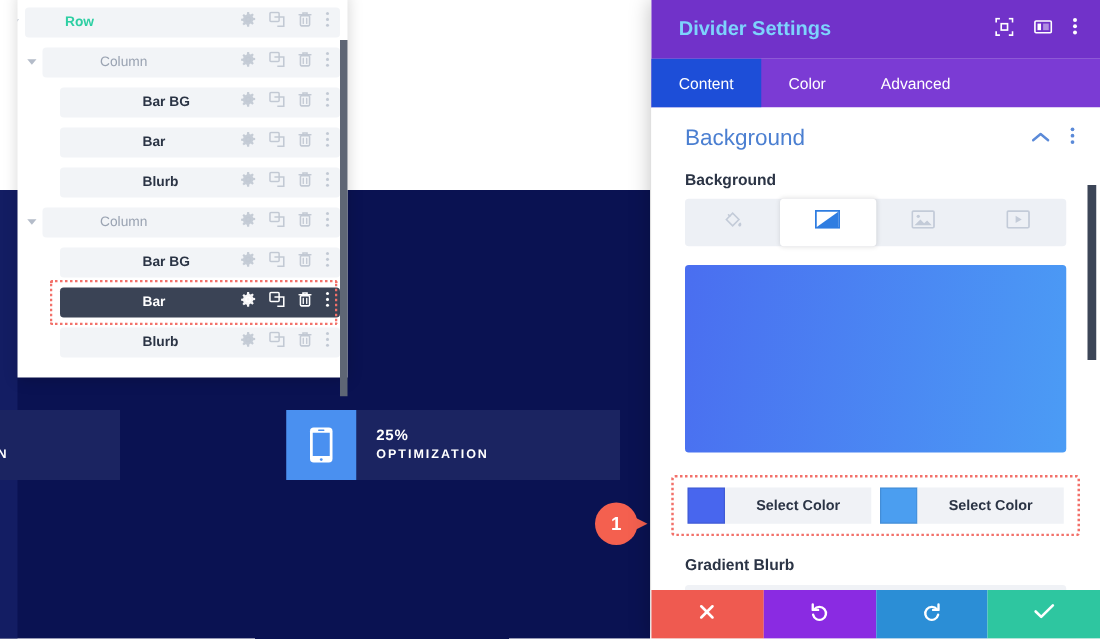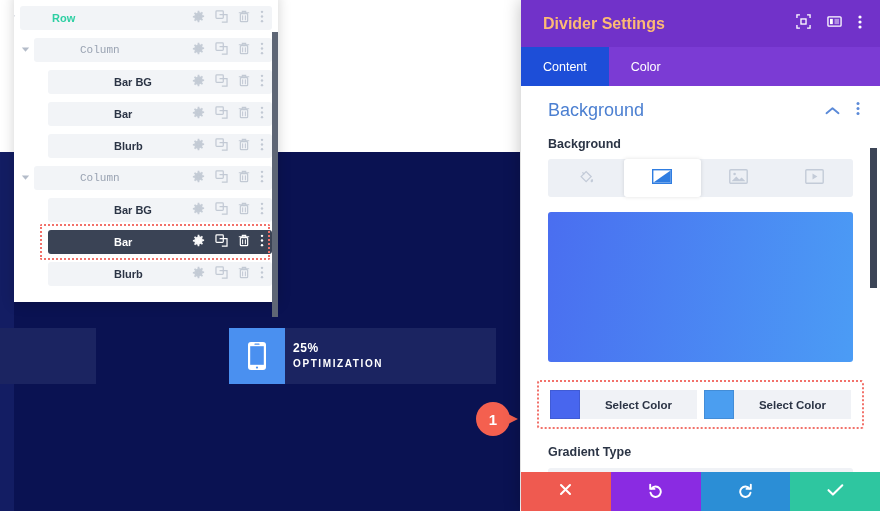--- a/index.html
+++ b/index.html
@@ -60,21 +60,21 @@
   }
   .layer-row .lbl {
     font-size: 11px;
     font-weight: bold;
     color: #2b3445;
     white-space: nowrap;
     flex: 1 1 auto;
     overflow: hidden;
   }
   .layer-row .lbl.row-green { color: #2ecfa3; }
-  .layer-row .lbl.muted { color: #9aa3b2; font-weight: normal; font-family: Liberation Mono, monospace; }
+  .layer-row .lbl.muted { color: #9aa3b2; font-weight: normal; }
   .layer-actions {
     display: flex; align-items: center; gap: 10px;
     margin-right: 8px; flex: 0 0 auto;
   }
   .layer-actions .ic { color: #c2c9d4; display: block; }
   .layer-row.selected { background: #3a4355; }
   .layer-row.selected .lbl { color: #ffffff; }
   .layer-row.selected .layer-actions .ic { color: #ffffff; }
   .sel-outline {
     position: absolute;
@@ -103,21 +103,21 @@
     align-items: center;
     height: 56px;
     background: #1b2461;
   }
   .stat-icon {
     width: 56px; height: 56px;
     background: #4a90f0;
     display: flex; align-items: center; justify-content: center;
     flex: 0 0 auto;
   }
-  .stat-text { padding-left: 8px; color: #ffffff; }
+  .stat-text { padding-left: 16px; color: #ffffff; }
   .stat-pct { font-size: 12px; font-weight: bold; letter-spacing: .6px; line-height: 1.2; }
   .stat-lbl { font-size: 10px; font-weight: bold; letter-spacing: 1.6px; line-height: 1.5; }
 
   
   .callout {
     position: absolute;
     left: 476px; top: 402px;
     width: 42px; height: 34px;
   }
   .callout .blob {
@@ -151,21 +151,21 @@
     overflow: hidden;
   }
   .modal-header {
     height: 47px;
     background: #7132c9;
     display: flex; align-items: center;
     padding: 0 18px 0 22px;
   }
   .modal-title {
     flex: 1 1 auto;
-    color: #fdba74;
+    color: #7dd3fc;
     font-size: 16px;
     font-weight: bold;
   }
   .header-icons { display: flex; align-items: center; gap: 16px; }
   .header-icons .hic { color: #ffffff; display: block; cursor: pointer; }
 
   .modal-tabs {
     height: 39px;
     background: #7b3bd4;
     display: flex; align-items: stretch;
@@ -584,20 +584,21 @@
             <circle cx="2" cy="8" r="1.6" fill="#ffffff"></circle>
             <circle cx="2" cy="13" r="1.6" fill="#ffffff"></circle>
           </svg>
         </span>
       </div>
     </div>
 
     <div class="modal-tabs" id="modal-tabs">
         <div class="modal-tab active">Content</div>
         <div class="modal-tab">Color</div>
+        <div class="modal-tab">Advanced</div>
       </div>
 
     <div class="modal-body">
 
       <div class="section-head">
         <div class="section-title">Background</div>
         <div class="section-head-icons">
           <span class="sic">
             <svg width="15" height="10" viewBox="0 0 15 10" aria-hidden="true">
               <path d="M1.5 7.2 7.5 2.2l6 5" fill="none" stroke="#5b8ad8" stroke-width="1.9" stroke-linecap="round" stroke-linejoin="round"></path>
@@ -658,21 +659,21 @@
         <div class="color-picker">
           <div class="color-swatch" id="swatch-0" style="background: rgb(72, 102, 238);"></div>
           <div class="color-btn">Select Color</div>
         </div>
         <div class="color-picker">
           <div class="color-swatch" id="swatch-1" style="background: rgb(75, 158, 240);"></div>
           <div class="color-btn">Select Color</div>
         </div>
       </div>
 
-      <div class="gradtype-label">Gradient Type</div>
+      <div class="gradtype-label">Gradient Blurb</div>
       <div class="gradtype-select"></div>
     </div>
 
     <div class="modal-scroll"></div>
 
     <div class="modal-footer" id="modal-footer">
         <div class="footer-btn" style="background: rgb(239, 90, 80);">
           <span class="fic"><svg width="15" height="15" viewBox="0 0 16 16">
               <path d="M3.2 3.2 12.8 12.8M12.8 3.2 3.2 12.8" stroke="#ffffff" stroke-width="2.2" stroke-linecap="round"></path>
             </svg></span>

